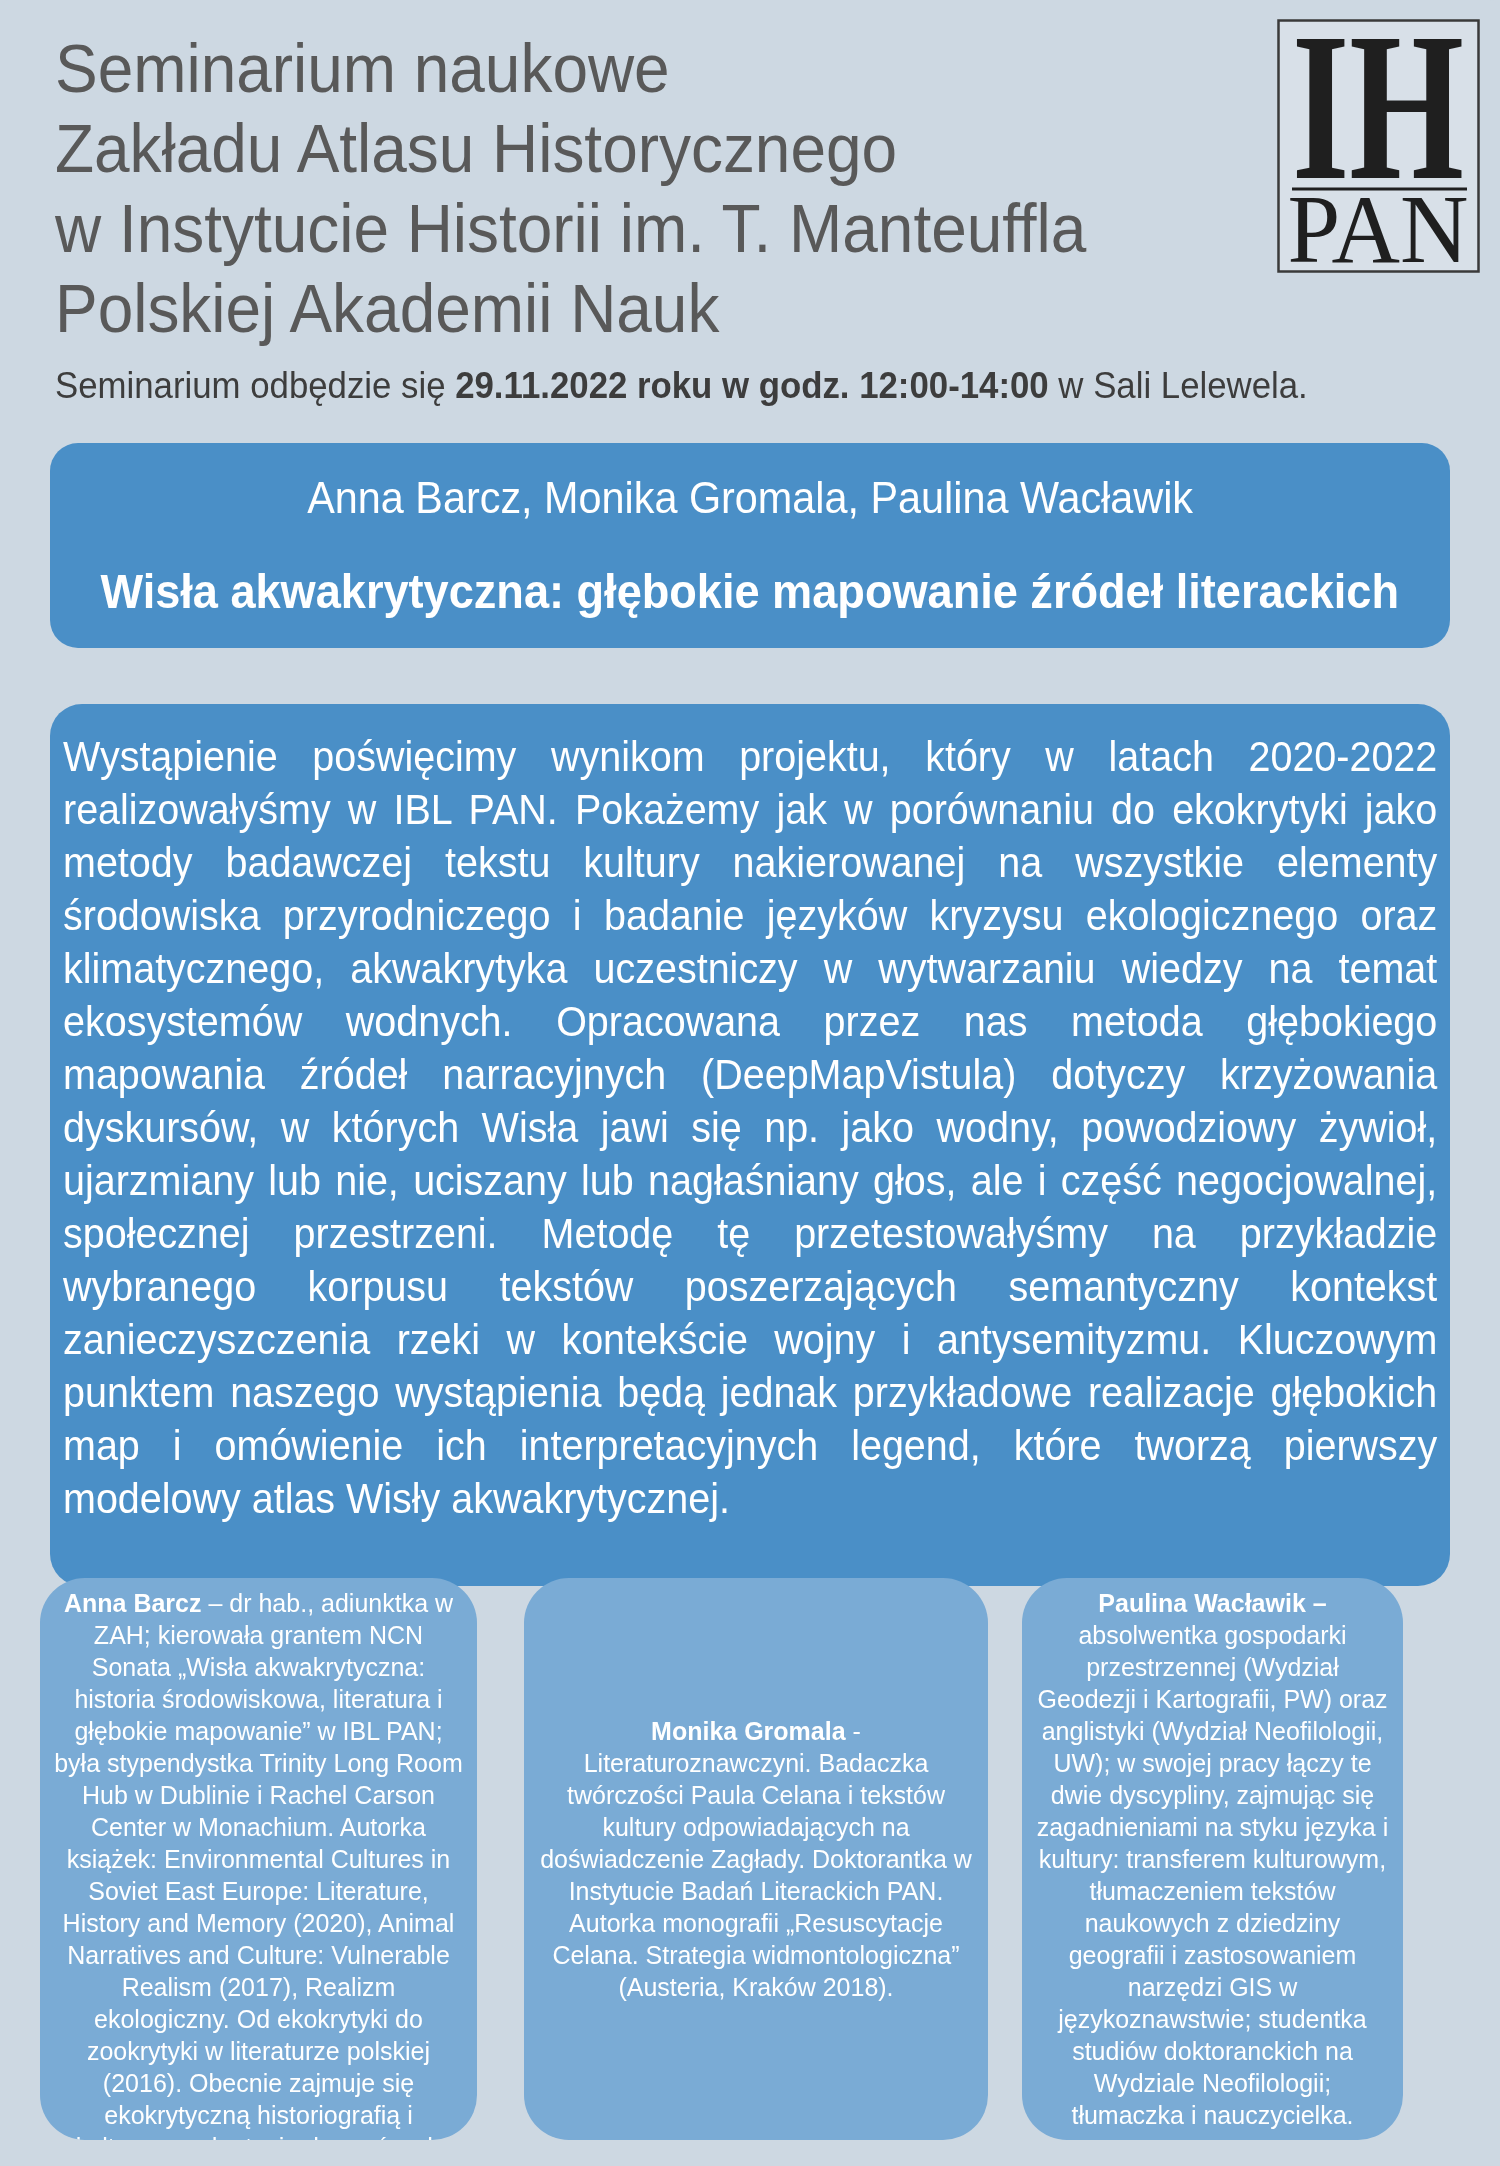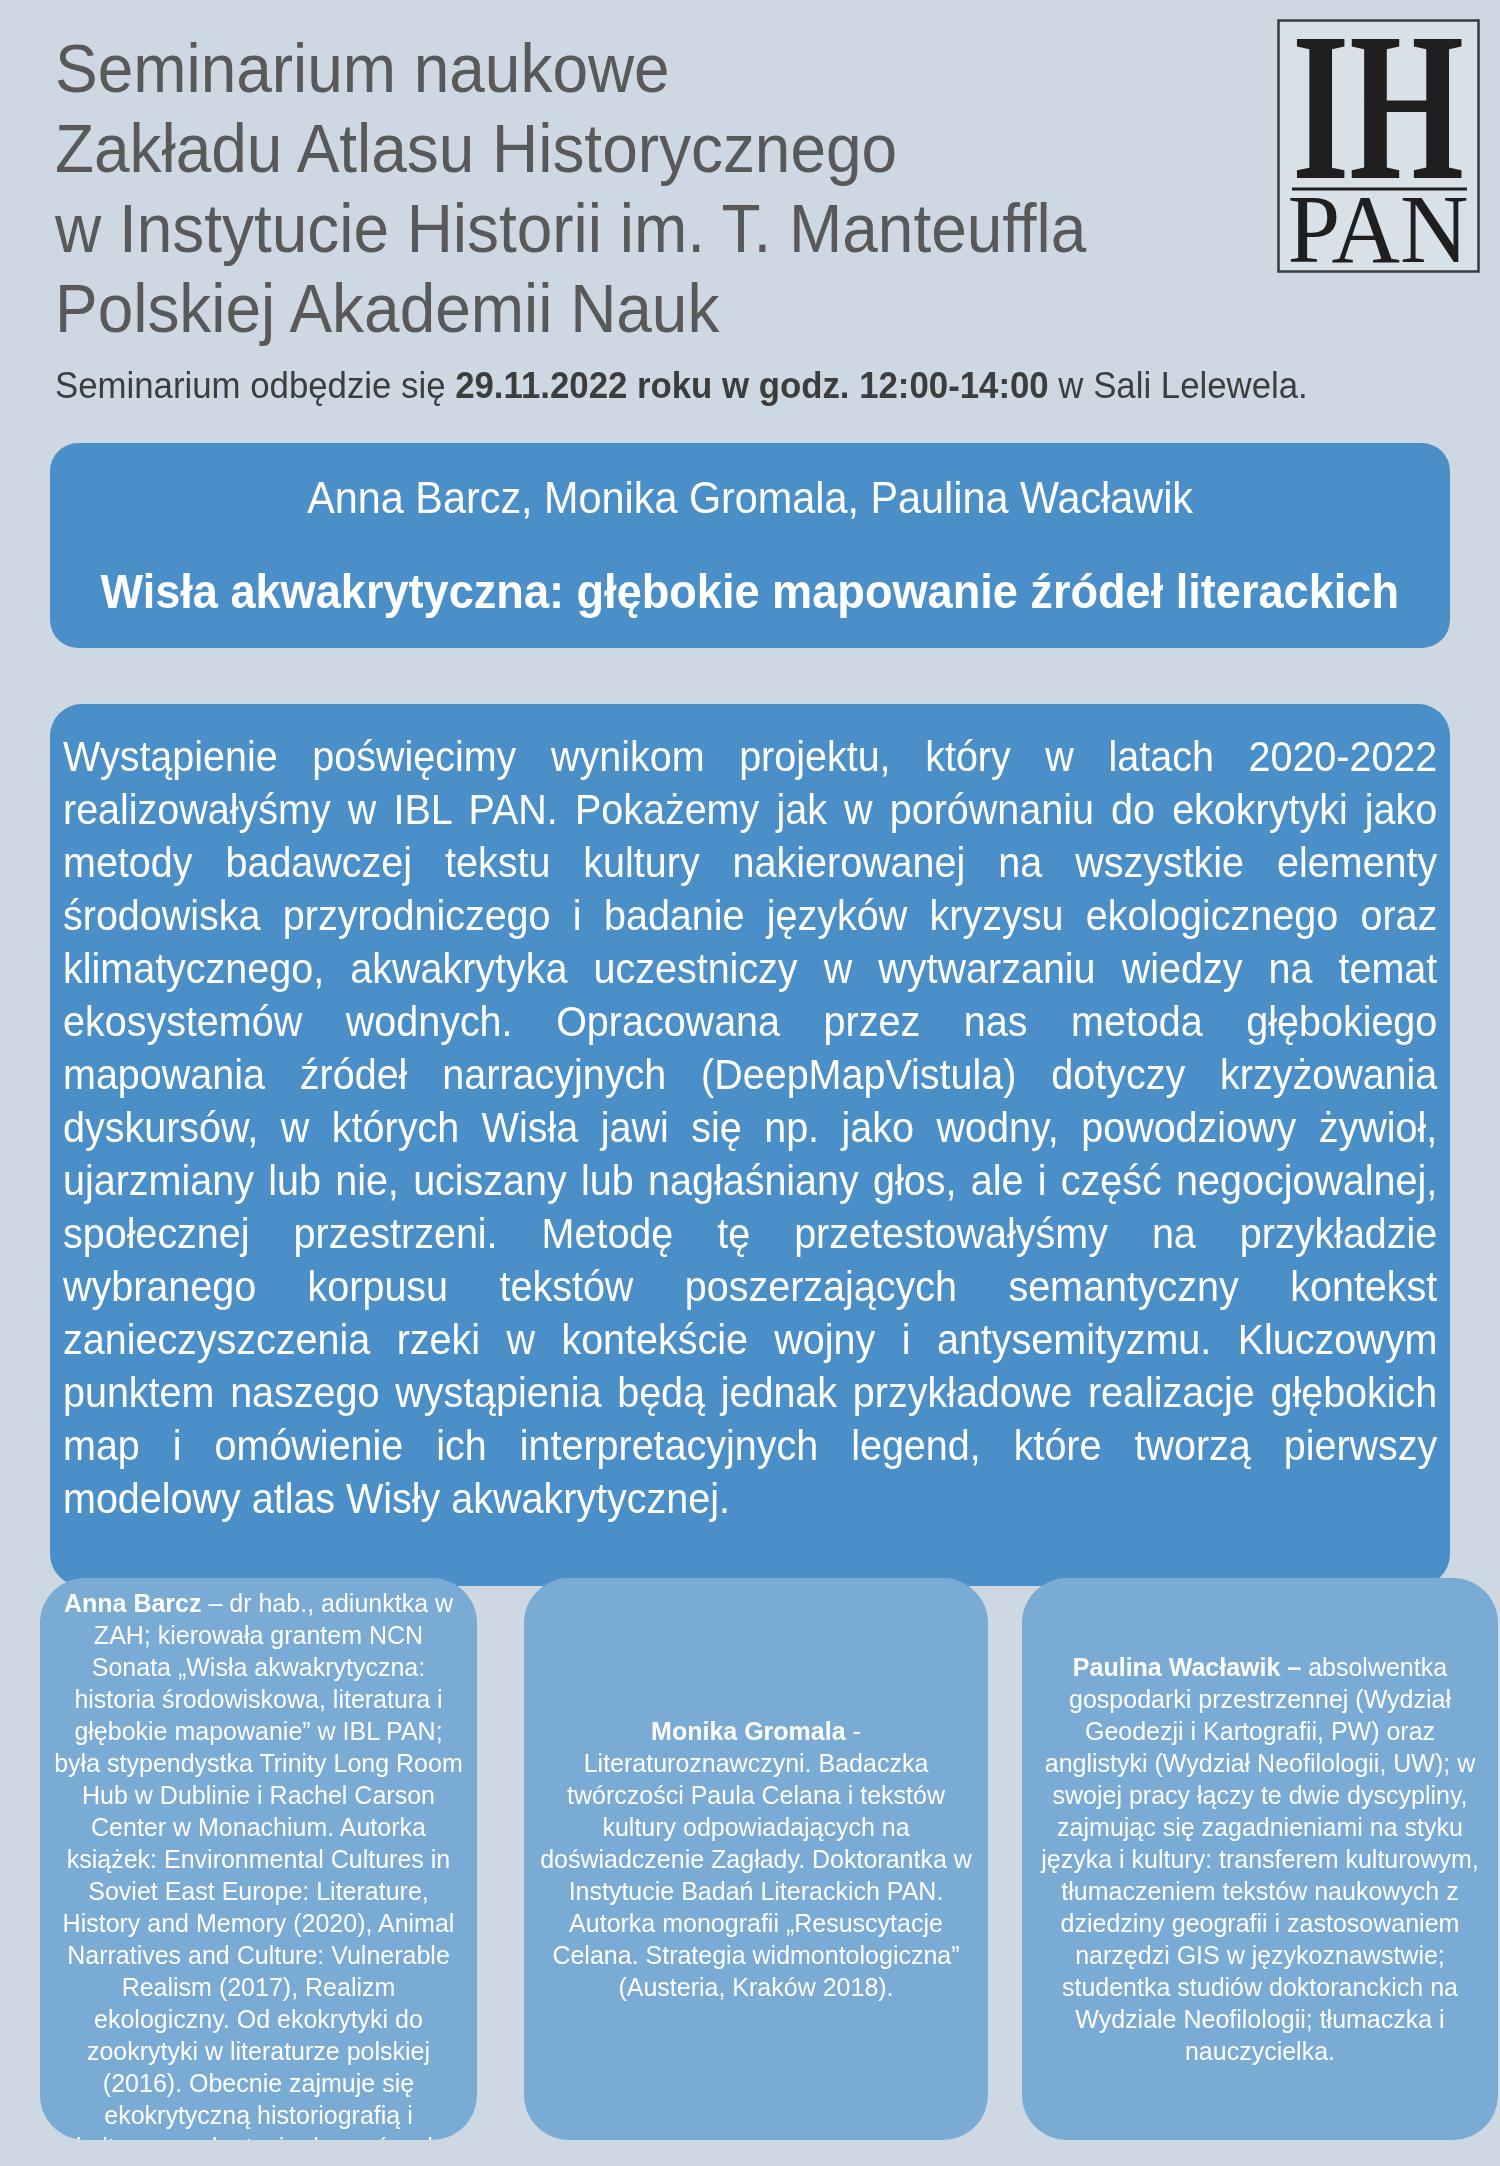--- a/index.html
+++ b/index.html
@@ -129,21 +129,21 @@
   }
   .bio-card .inner {
     padding: 8px 14px;
     font-size: 25px;
     line-height: 32px;
   }
   .bio-card.first { align-items: flex-start; }
   .bio-card.first .inner { padding-top: 9px; }
   .card-1 { left: 40px;   width: 437px; }
   .card-2 { left: 524px;  width: 464px; align-items: center; }
-  .card-3 { left: 1022px; width: 476px; }
+  .card-3 { left: 1022px; width: 381px; }
 </style>
 </head>
 <body>
 
 <div class="poster">
 
   <div class="title-block">
     <div class="title-line">Seminarium naukowe</div>
     <div class="title-line">Zakładu Atlasu Historycznego</div>
     <div class="title-line">w Instytucie Historii im. T. Manteuffla</div>

